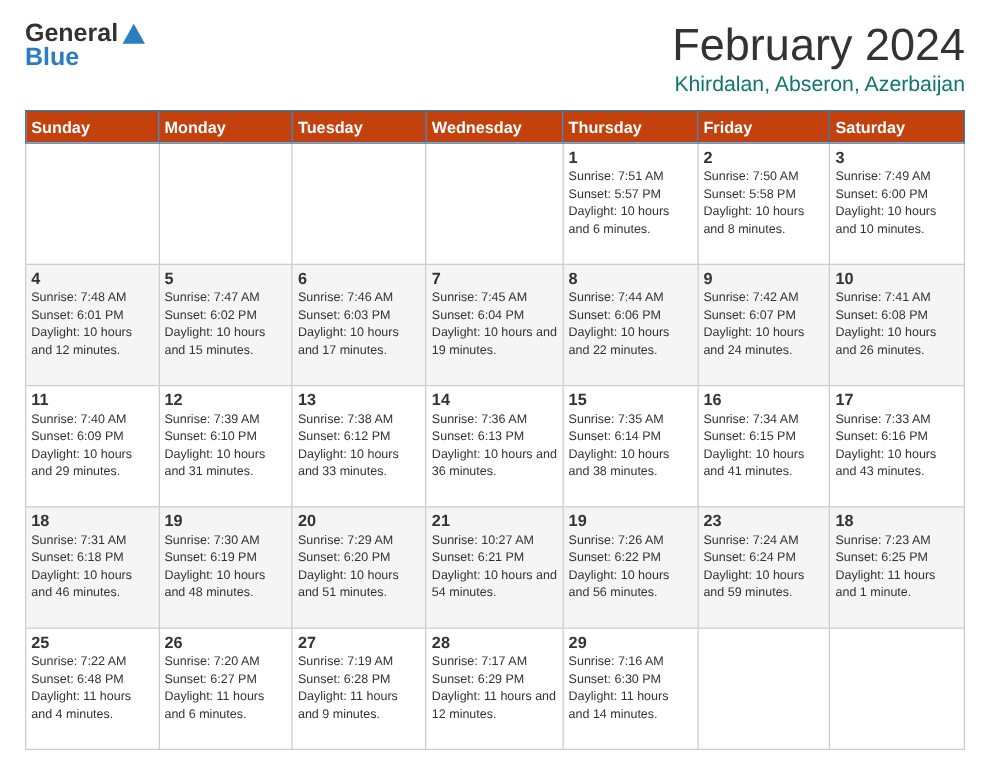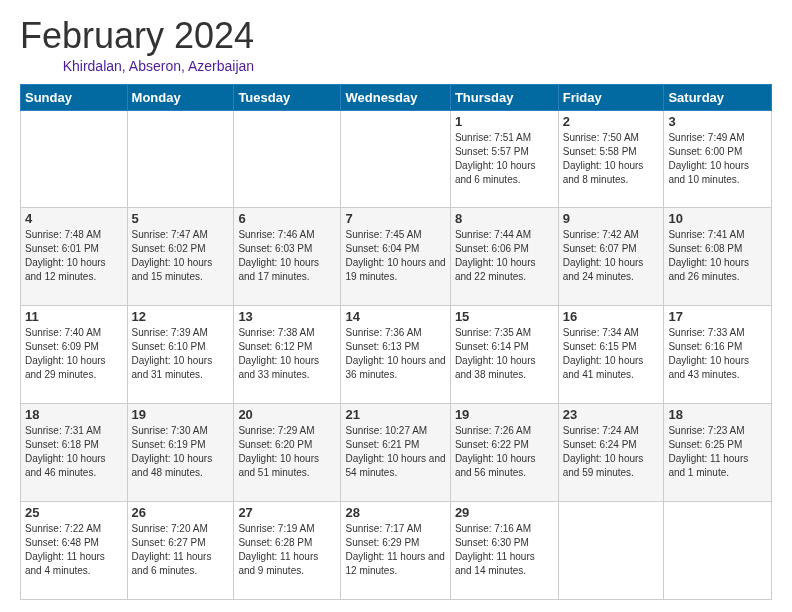--- a/index.html
+++ b/index.html
@@ -31,31 +31,31 @@
     .title-block {
       text-align: right;
     }
     .title-month {
       font-size: 36px;
       font-weight: normal;
       color: #333;
       line-height: 1.1;
     }
     .title-location {
-      font-size: 14px;
-      color: #4c1d95;
+      font-size: 17px;
+      color: #0f766e;
       margin-top: 2px;
     }
     .calendar-table {
       width: 100%;
       border-collapse: collapse;
       flex: 1;
     }
     .calendar-table th {
-      background: #0369a1;
+      background: #c2410c;
       color: #fff;
       font-size: 13px;
       font-weight: bold;
       padding: 5px 4px;
       text-align: left;
       border: 1px solid #2a7dbf;
     }
     .calendar-table td {
       border: 1px solid #ccc;
       vertical-align: top;
@@ -90,20 +90,29 @@
       display: flex;
       align-items: center;
       gap: 2px;
     }
   </style>
 </head>
 <body>
 
 <div class="page">
   <div class="header">
+    <div class="logo">
+      <div class="logo-row">
+        <span style="font-size:20px;font-weight:bold;color:#333;">General</span>
+        <svg width="22" height="22" viewBox="0 0 22 22">
+          <polygon points="11,2 20,18 2,18" fill="#2a7dbf"></polygon>
+        </svg>
+      </div>
+      <span style="font-size:20px;font-weight:bold;color:#2a7dbf;margin-top:-4px;">Blue</span>
+    </div>
     <div class="title-block">
       <div class="title-month">February 2024</div>
       <div class="title-location">Khirdalan, Abseron, Azerbaijan</div>
     </div>
   </div>
 
   <table class="calendar-table">
     <thead>
       <tr>
         <th>Sunday</th>

